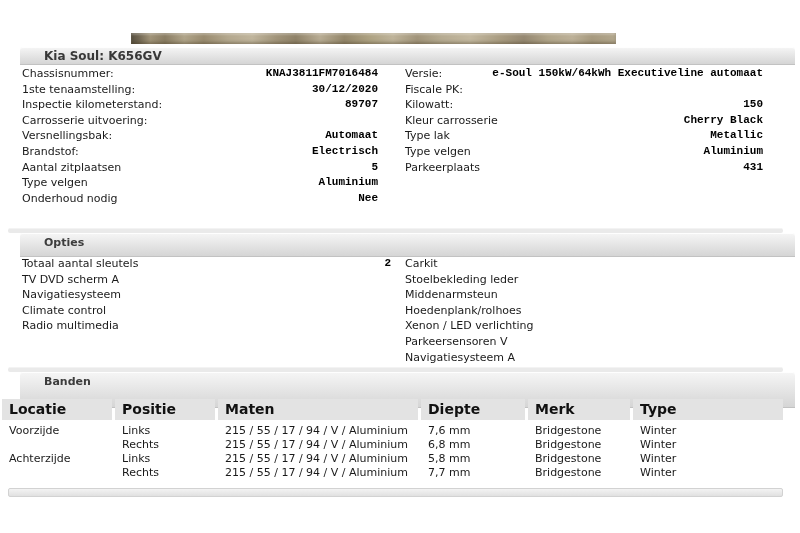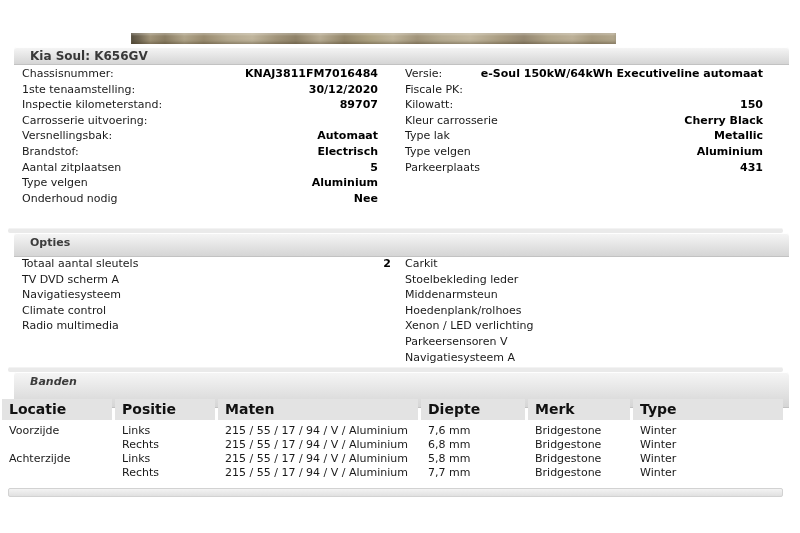--- a/index.html
+++ b/index.html
@@ -13,45 +13,45 @@
     background:linear-gradient(90deg,
       #57503f 0%, #6e6450 1.5%, #a09378 4%, #8a7d63 7%, #b0a489 11%,
       #998b6f 15%, #b4a88e 20%, #c0b59c 25%, #a1947a 30%, #8f8268 34%,
       #b8ac93 39%, #93866a 44%, #ada181 49%, #bfb49a 54%, #a1947a 59%,
       #b6ab91 64%, #c3b89f 70%, #aa9d82 76%, #958871 81%, #b1a58a 86%,
       #bdb198 91%, #a79a7f 95%, #b3a78d 100%);
     box-shadow:inset 0 -2px 3px rgba(60,50,30,.35), inset 0 2px 2px rgba(255,255,255,.25);
   }
   
   .bar{
-    position:absolute;left:14px;width:775px;height:18px;box-sizing:border-box;
+    position:absolute;left:20px;width:775px;height:18px;box-sizing:border-box;
     background:linear-gradient(#f6f6f6,#d5d5d5);
     border-bottom:1px solid #c2c2c2;border-radius:3px 3px 0 0;
     box-shadow:inset 0 1px 0 rgba(255,255,255,.9);
-    font-weight:bold;color:#3c3c3c;line-height:18px;padding-left:16px;
+    font-weight:bold;color:#3c3c3c;line-height:18px;padding-left:24px;
   }
   .bar.title{top:47px;height:18px;font-size:12px;color:#383838;}
   .bar.opties{top:233px;height:24px;line-height:19px;}
-  .bar.banden{top:372px;height:36px;line-height:19px;font-style:italic;}
+  .bar.banden{top:372px;height:36px;line-height:19px;}
   .sep{
     position:absolute;left:8px;width:775px;height:4px;background:#eaeaea;
     border-radius:2px;border-top:1px solid #f3f3f3;
   }
   .sep.s1{top:228px;}
   .sep.s2{top:367px;}
   .footer-bar{
     position:absolute;left:8px;top:488px;width:773px;height:7px;
     background:linear-gradient(#f3f3f3,#e1e1e1);
     border:1px solid #d2d2d2;border-radius:2px;
   }
   
   .col{position:absolute;display:flex;flex-direction:column;}
   .col .row{display:flex;justify-content:space-between;height:15.6px;line-height:15.6px;white-space:nowrap;gap:24px;}
   .col .lbl{color:#1a1a1a;}
-  .col .val{font-weight:bold;color:#000;text-align:center;}
+  .col .val{font-weight:bold;color:#000;text-align:center;font-family:Liberation Mono, monospace;}
   .veh-left {left:22px;top:66px;width:356px;}
   .veh-right{left:405px;top:66px;width:358px;}
   .opt-left {left:22px;top:256px;width:369px;}
   .opt-right{left:405px;top:256px;width:358px;}
   
   .tyres{position:absolute;left:2px;top:399px;width:781px;}
   .t-row{display:grid;grid-template-columns:110px 100px 200px 104px 102px 150px;column-gap:3px;}
   .t-head .cell{
     background:#e3e3e3;font-weight:bold;font-size:14px;color:#111;
     height:21px;line-height:21px;padding-left:7px;box-sizing:border-box;white-space:nowrap;overflow:hidden;

